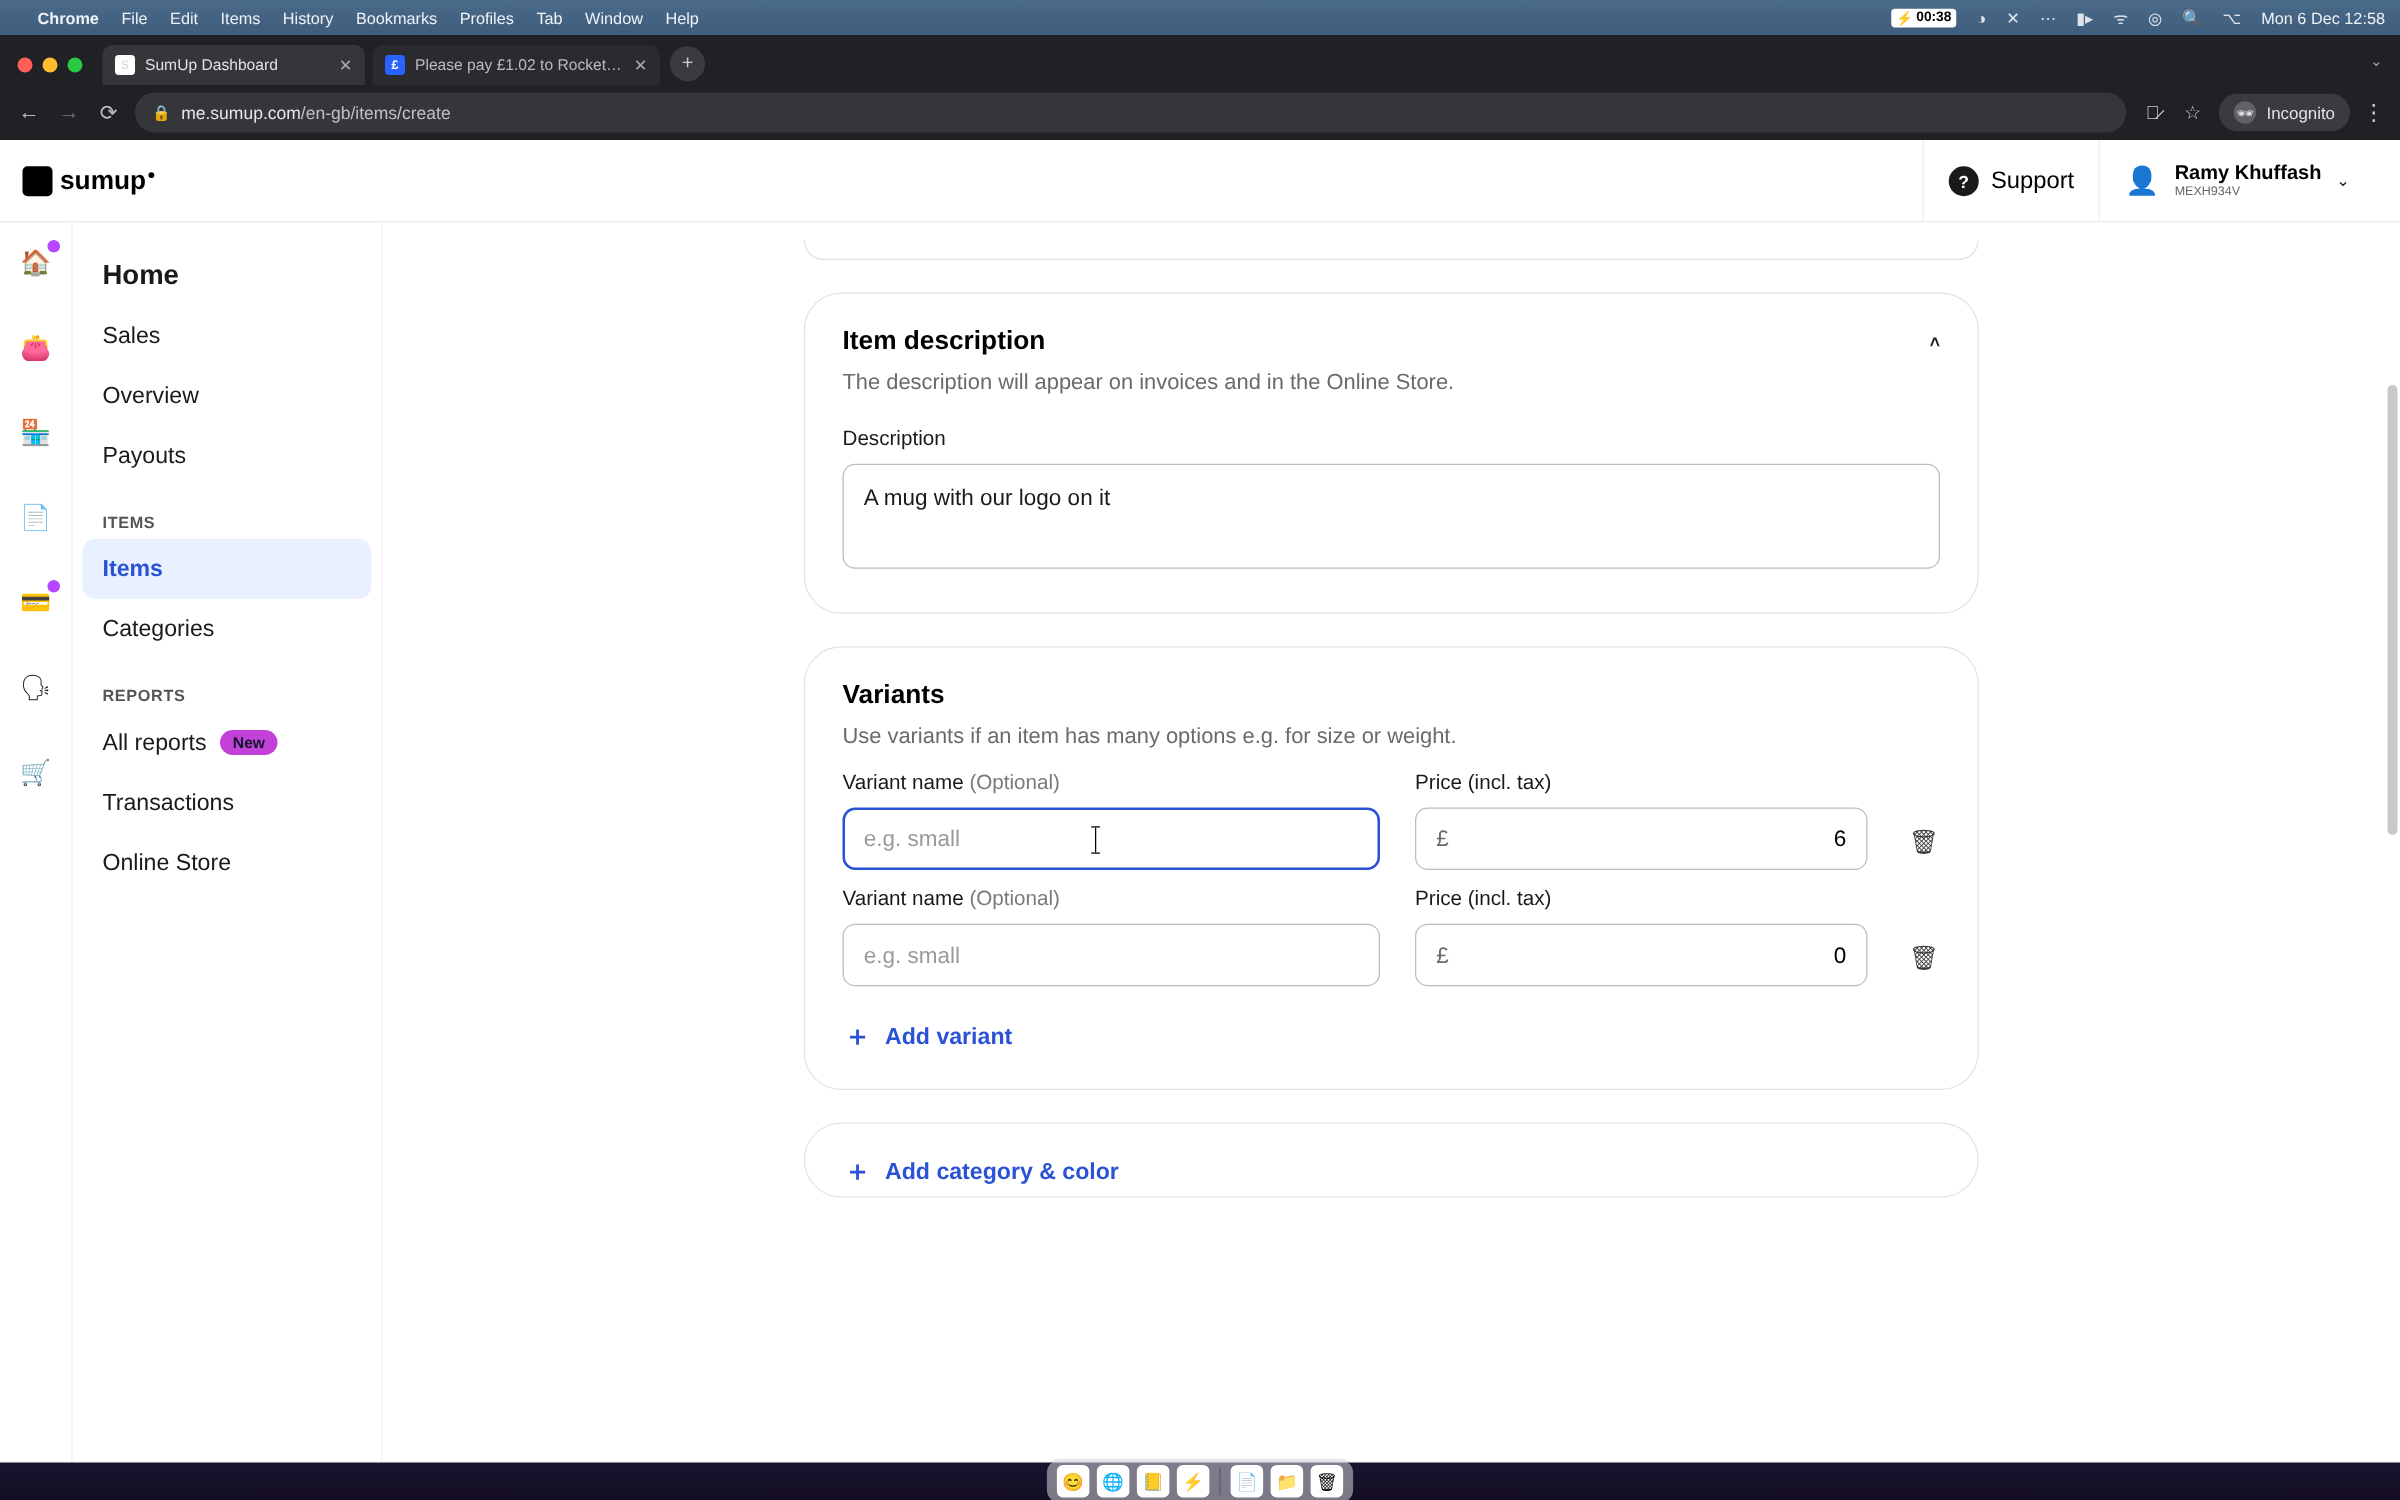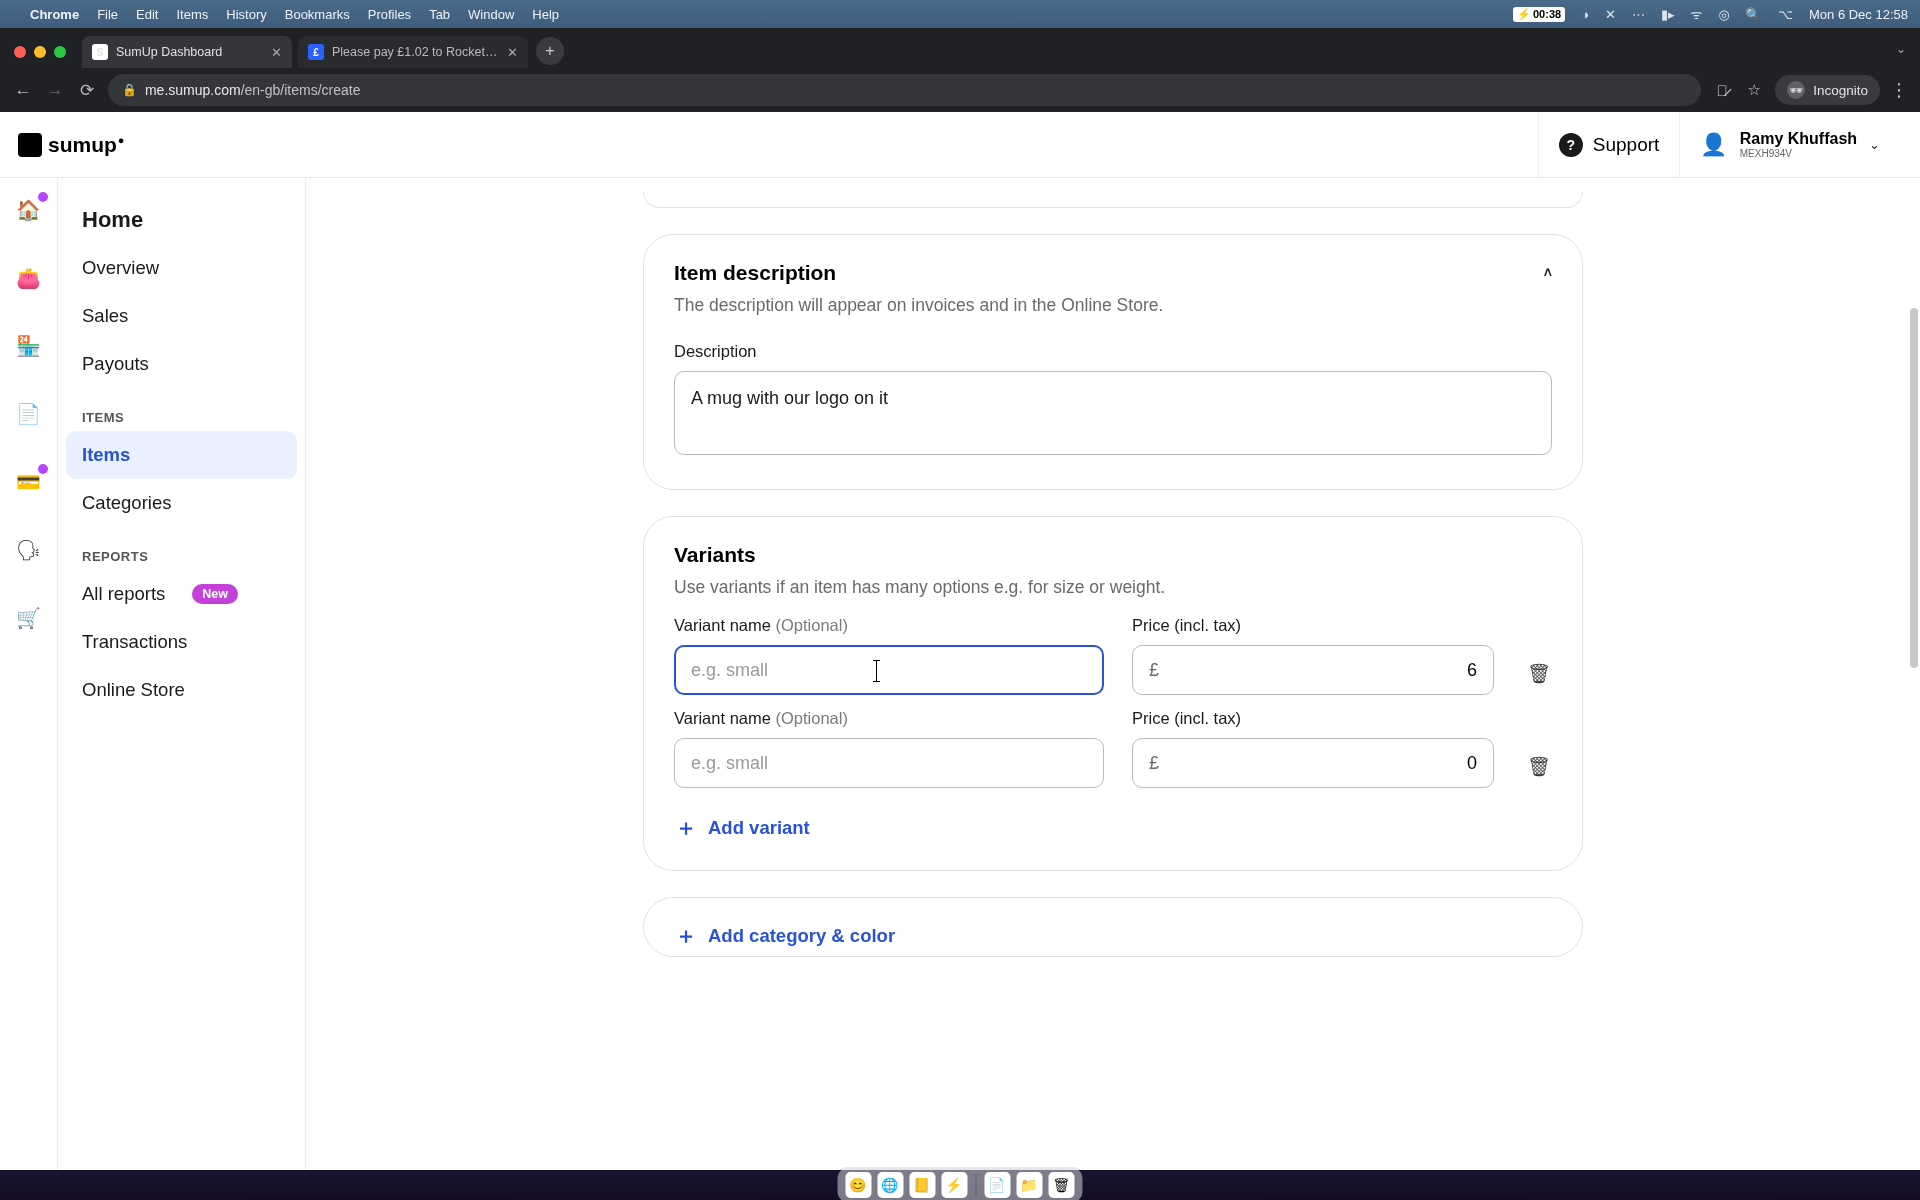--- a/index.html
+++ b/index.html
@@ -61,21 +61,21 @@
 .icon-rail { width:58px; border-right:1px solid #eee; padding-top:20px; display:flex; flex-direction:column; align-items:center; gap:44px; }
 .rail-ic { width:26px; height:24px; position:relative; display:flex; align-items:center; justify-content:center; font-size:20px; color:#222; }
 .rail-ic .badge { position:absolute; top:-6px; right:-6px; width:10px; height:10px; border-radius:50%; background:#b646ff; }
 .rail-ic.active { color:#3063e9; }
 
 .sidebar { width:248px; border-right:1px solid #eee; padding:18px 8px; overflow:auto; }
 .side-item { display:flex; align-items:center; height:48px; padding:0 16px; border-radius:10px; font-size:18.5px; color:#1a1a1a; cursor:pointer; }
 .side-item.head { font-weight:800; font-size:22px; }
 .side-item.active { background:#e9f0ff; color:#2a52d6; font-weight:700; }
 .side-group { font-size:13px; font-weight:800; letter-spacing:.5px; color:#555; padding:22px 16px 6px; }
-.side-item .pill { background:#c341d8; color:#ffffff; font-size:12.5px; font-weight:700; padding:3px 10px; border-radius:999px; margin-left:27px; }
+.side-item .pill { background:#c341d8; color:#0f172a; font-size:12.5px; font-weight:700; padding:3px 10px; border-radius:999px; margin-left:11px; }
 
 .main { flex:1; overflow:auto; background:#fff; display:flex; justify-content:center; padding:0 0 40px 0; position:relative; }
 .stack { width:940px; margin-top:-12px; }
 .card { border:1px solid #e2e2e2; border-radius:30px; padding:26px 30px 30px; margin-top:26px; background:#fff; }
 .card.cut { border-top:none; border-top-left-radius:0; border-top-right-radius:0; height:16px; padding:0; }
 .card h2 { font-size:21px; font-weight:800; display:flex; align-items:center; justify-content:space-between; }
 .chev-up { color:#1a1a1a; font-size:14px; }
 .sub { color:#6a6a6a; font-size:17.5px; margin-top:10px; }
 .field-label { font-size:16.5px; color:#1a1a1a; margin-top:26px; }
 .field-label .opt { color:#7a7a7a; }
@@ -212,22 +212,22 @@
       <span class="rail-ic">👛</span>
       <span class="rail-ic">🏪</span>
       <span class="rail-ic">📄</span>
       <span class="rail-ic">💳<span class="badge"></span></span>
       <span class="rail-ic">🗣</span>
       <span class="rail-ic">🛒</span>
     </div>
 
     <div class="sidebar">
       <div class="side-item head">Home</div>
+      <div class="side-item">Sales</div>
       <div class="side-item">Overview</div>
-      <div class="side-item">Sales</div>
       <div class="side-item">Payouts</div>
       <div class="side-group">ITEMS</div>
       <div class="side-item active">Items</div>
       <div class="side-item">Categories</div>
       <div class="side-group">REPORTS</div>
       <div class="side-item">
         <span>All reports</span>
         <span class="pill">New</span>
       </div>
       <div class="side-item">Transactions</div>

